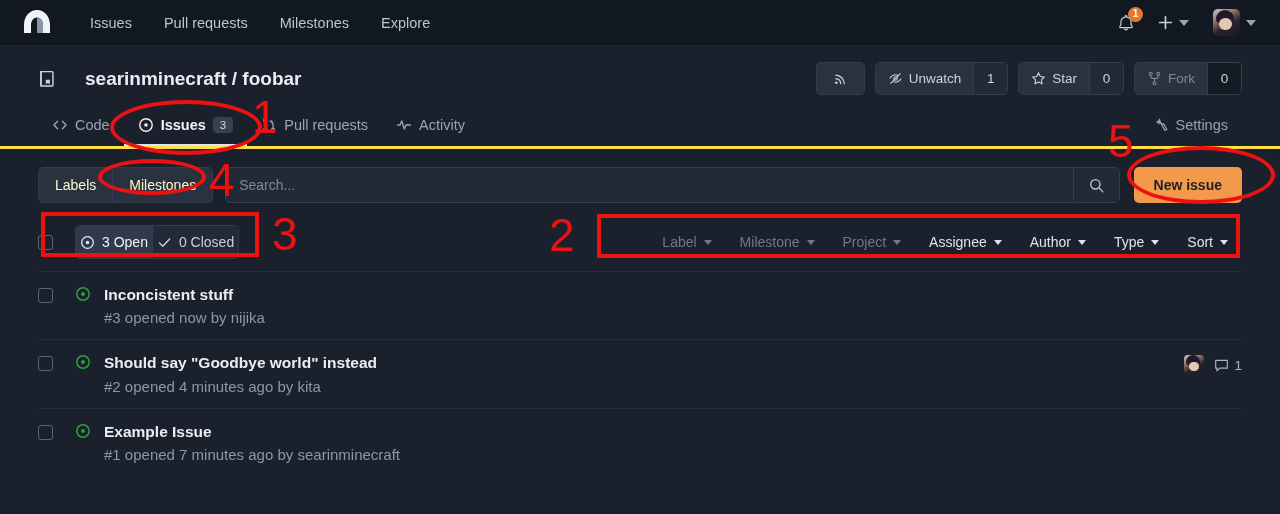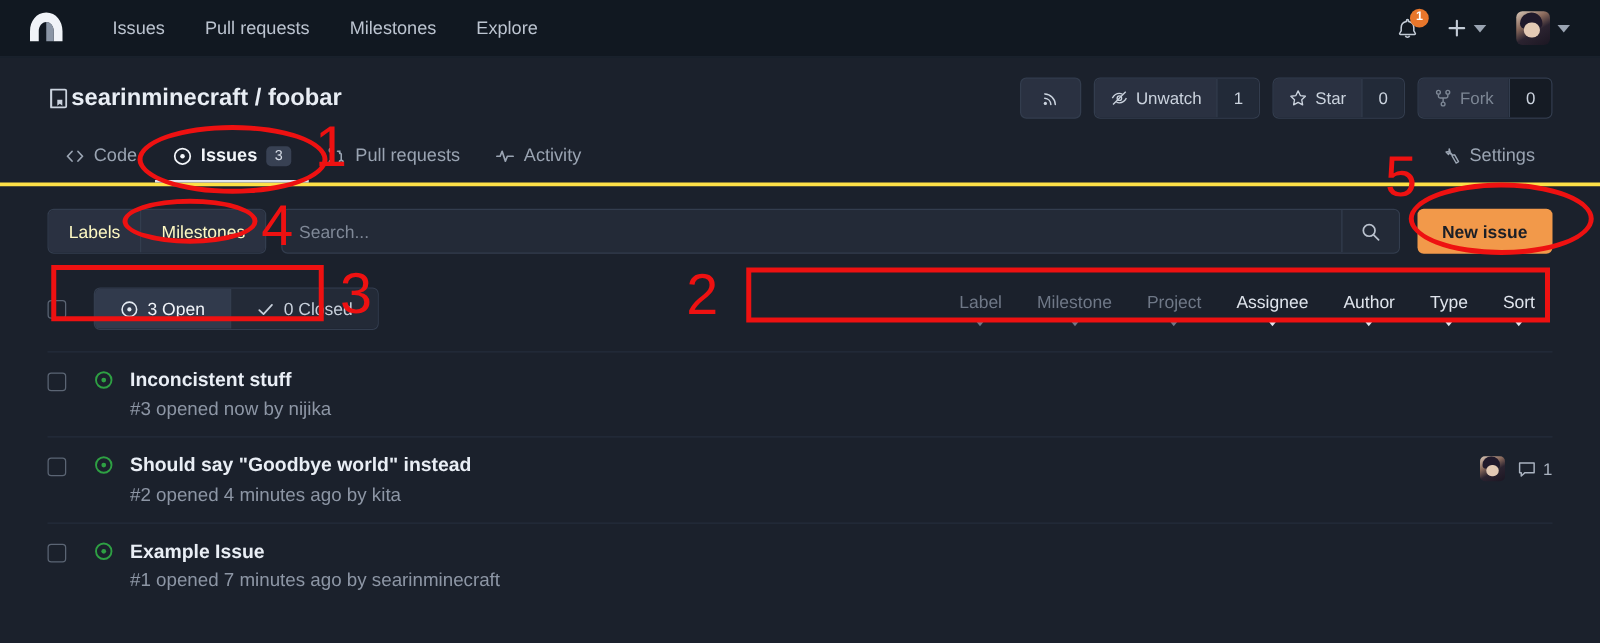--- a/index.html
+++ b/index.html
@@ -66,21 +66,21 @@
     border-top: 6px solid #9aa4b2;
   }
 
   
   .repo-header {
     padding: 16px 38px 0 38px;
     display: flex;
     align-items: center;
   }
   .repo-title {
-    display: flex; align-items: center; gap: 0;
+    display: flex; align-items: center; gap: 28px;
     font-size: 19px; font-weight: bold; color: #e8edf4;
   }
   .repo-actions { margin-left: auto; display: flex; align-items: flex-start; gap: 10px; }
   .btn-group {
     display: flex; align-items: stretch;
     border-radius: 5px; overflow: hidden;
     border: 1px solid #333d4e;
   }
   .btn-seg {
     background: #2a3141;
@@ -181,34 +181,33 @@
     border: 1.5px solid #5b6574; border-radius: 3px;
     background: transparent; cursor: pointer;
     flex: none;
   }
   .state-group {
     display: flex; margin-left: 22px;
     border: 1px solid #333d4e; border-radius: 5px; overflow: hidden;
   }
   .state-btn {
     display: flex; align-items: center; gap: 7px;
-    font-size: 14px; padding: 8px 20px; cursor: pointer;
+    font-size: 14px; padding: 8px 4px; cursor: pointer;
     color: #c7cfda; background: #232a37;
     white-space: nowrap;
   }
   .state-btn.active { background: #313a4c; color: #f0f3f8; }
   .state-btn + .state-btn { border-left: 1px solid #333d4e; }
 
   .filters { margin-left: auto; display: flex; align-items: center; }
   .filter-dd {
     display: flex; align-items: center; gap: 7px;
     font-size: 14px; color: #dfe4ec;
     padding: 8px 14px; cursor: pointer;
     white-space: nowrap;
-    flex-direction: column;
   }
   .filter-dd.dim { color: #6f7887; cursor: default; }
   .dd-caret {
     width: 0; height: 0;
     border-left: 4.5px solid transparent;
     border-right: 4.5px solid transparent;
     border-top: 5.5px solid currentColor;
   }
 
   

